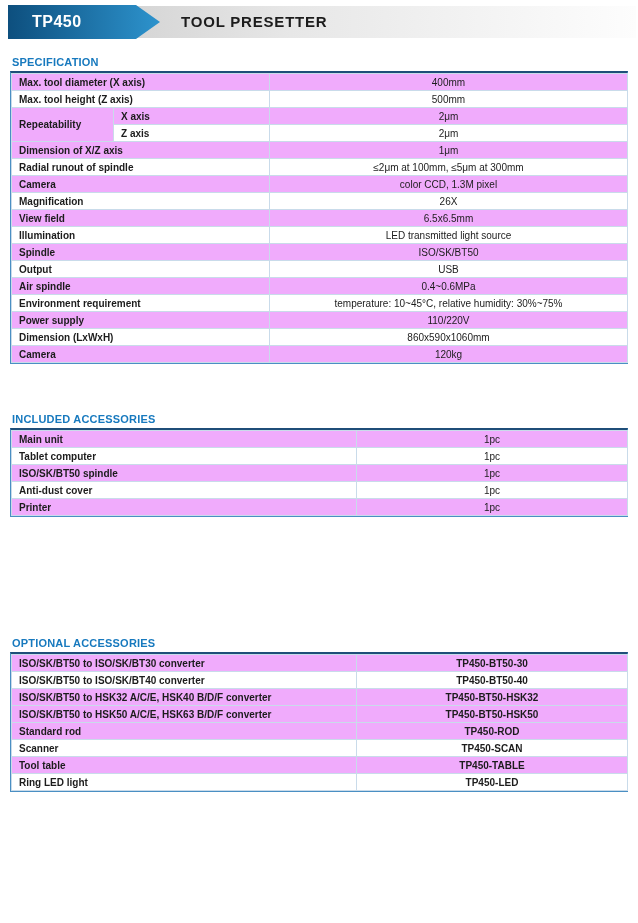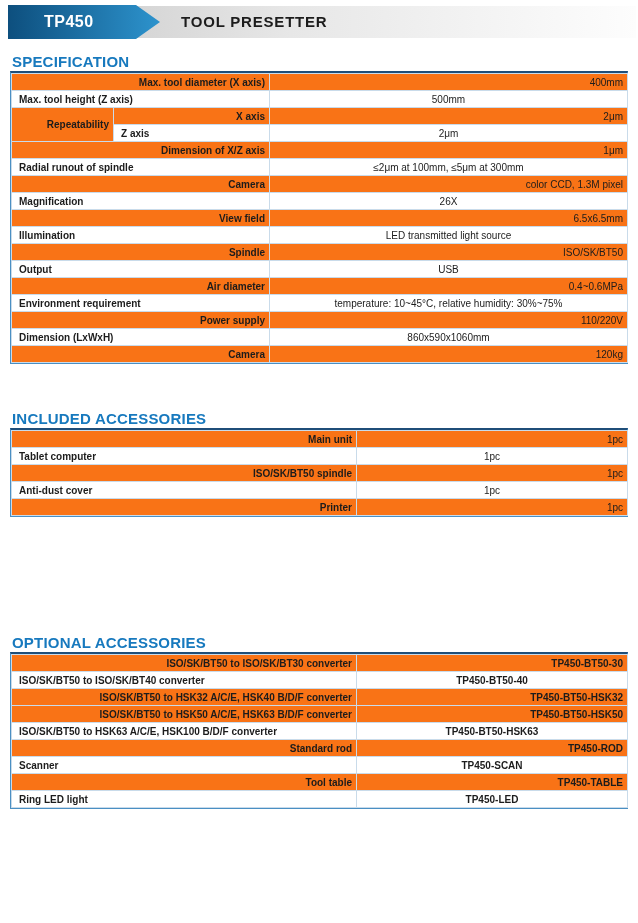--- a/index.html
+++ b/index.html
@@ -14,50 +14,50 @@
   .header-band { position: relative; height: 34px; margin-top: 5px; }
   .gray-bar {
     position: absolute; left: 8px; right: 2px; top: 1px; bottom: 1px;
     background: linear-gradient(90deg, #c7c7c7 0%, #e7e7e7 45%, #fdfdfd 100%);
   }
   .blue-arrow {
     position: absolute; left: 8px; top: 0; width: 152px; height: 34px;
     background: linear-gradient(90deg, #0d4f7e 0%, #2d93cd 100%);
     clip-path: polygon(0 0, 128px 0, 152px 17px, 128px 34px, 0 34px);
     color: #ffffff; font-weight: bold; font-size: 16px; line-height: 34px;
-    padding-left: 36px; letter-spacing: 0.5px;
+    padding-left: 24px; letter-spacing: 0.5px;
   }
   .band-title {
     position: absolute; left: 181px; top: 0; line-height: 34px;
     font-weight: bold; font-size: 15px; color: #1c1c1c; letter-spacing: 0.8px;
   }
   
   .section-heading {
-    color: #1779be; font-weight: bold; font-size: 15px;
+    color: #1779be; font-weight: bold; font-size: 11px;
     letter-spacing: 0.2px; margin: 0 0 3px 12px; line-height: 12px;
   }
   .sh-spec      { margin-top: 17px; }
   .sh-included  { margin-top: 49px; }
   .sh-optional  { margin-top: 120px; }
   
   .tbl-wrap {
     width: 618px; margin-left: 10px;
     border: 1px solid #4a8fc3; border-top: 2px solid #1f4e79;
     background: #ffffff;
   }
   table { border-collapse: collapse; width: 100%; table-layout: fixed; }
   td {
     border: 1px solid #c9dbea; height: 17px;
     font-size: 10px; color: #1c1c1c;
     padding: 0 4px; overflow: hidden; white-space: nowrap;
   }
   td.lbl { font-weight: bold; text-align: left; padding-left: 7px; }
   td.val { text-align: center; font-weight: normal; }
   td.pn  { text-align: center; font-weight: bold; }
-  tr.b td { background: #f97316; text-align: right; }
+  tr.b td { background: #f0abfc; }
 </style>
 </head>
 <body>
 
 <div class="header-band">
   <div class="gray-bar"></div>
   <div class="blue-arrow">TP450</div>
   <div class="band-title">TOOL PRESETTER</div>
 </div>
 
@@ -113,21 +113,21 @@
     </tr>
     <tr class="b">
       <td class="lbl" colspan="2">Spindle</td>
       <td class="val">ISO/SK/BT50</td>
     </tr>
     <tr>
       <td class="lbl" colspan="2">Output</td>
       <td class="val">USB</td>
     </tr>
     <tr class="b">
-      <td class="lbl" colspan="2">Air diameter</td>
+      <td class="lbl" colspan="2">Air spindle</td>
       <td class="val">0.4~0.6MPa</td>
     </tr>
     <tr>
       <td class="lbl" colspan="2">Environment requirement</td>
       <td class="val">temperature: 10~45°C, relative humidity: 30%~75%</td>
     </tr>
     <tr class="b">
       <td class="lbl" colspan="2">Power supply</td>
       <td class="val">110/220V</td>
     </tr>
@@ -192,24 +192,20 @@
       <td class="pn">TP450-BT50-40</td>
     </tr>
     <tr class="b">
       <td class="lbl">ISO/SK/BT50 to HSK32 A/C/E, HSK40 B/D/F converter</td>
       <td class="pn">TP450-BT50-HSK32</td>
     </tr>
     <tr class="b">
       <td class="lbl">ISO/SK/BT50 to HSK50 A/C/E, HSK63 B/D/F converter</td>
       <td class="pn">TP450-BT50-HSK50</td>
     </tr>
-    <tr>
-      <td class="lbl">ISO/SK/BT50 to HSK63 A/C/E, HSK100 B/D/F converter</td>
-      <td class="pn">TP450-BT50-HSK63</td>
-    </tr>
     <tr class="b">
       <td class="lbl">Standard rod</td>
       <td class="pn">TP450-ROD</td>
     </tr>
     <tr>
       <td class="lbl">Scanner</td>
       <td class="pn">TP450-SCAN</td>
     </tr>
     <tr class="b">
       <td class="lbl">Tool table</td>

